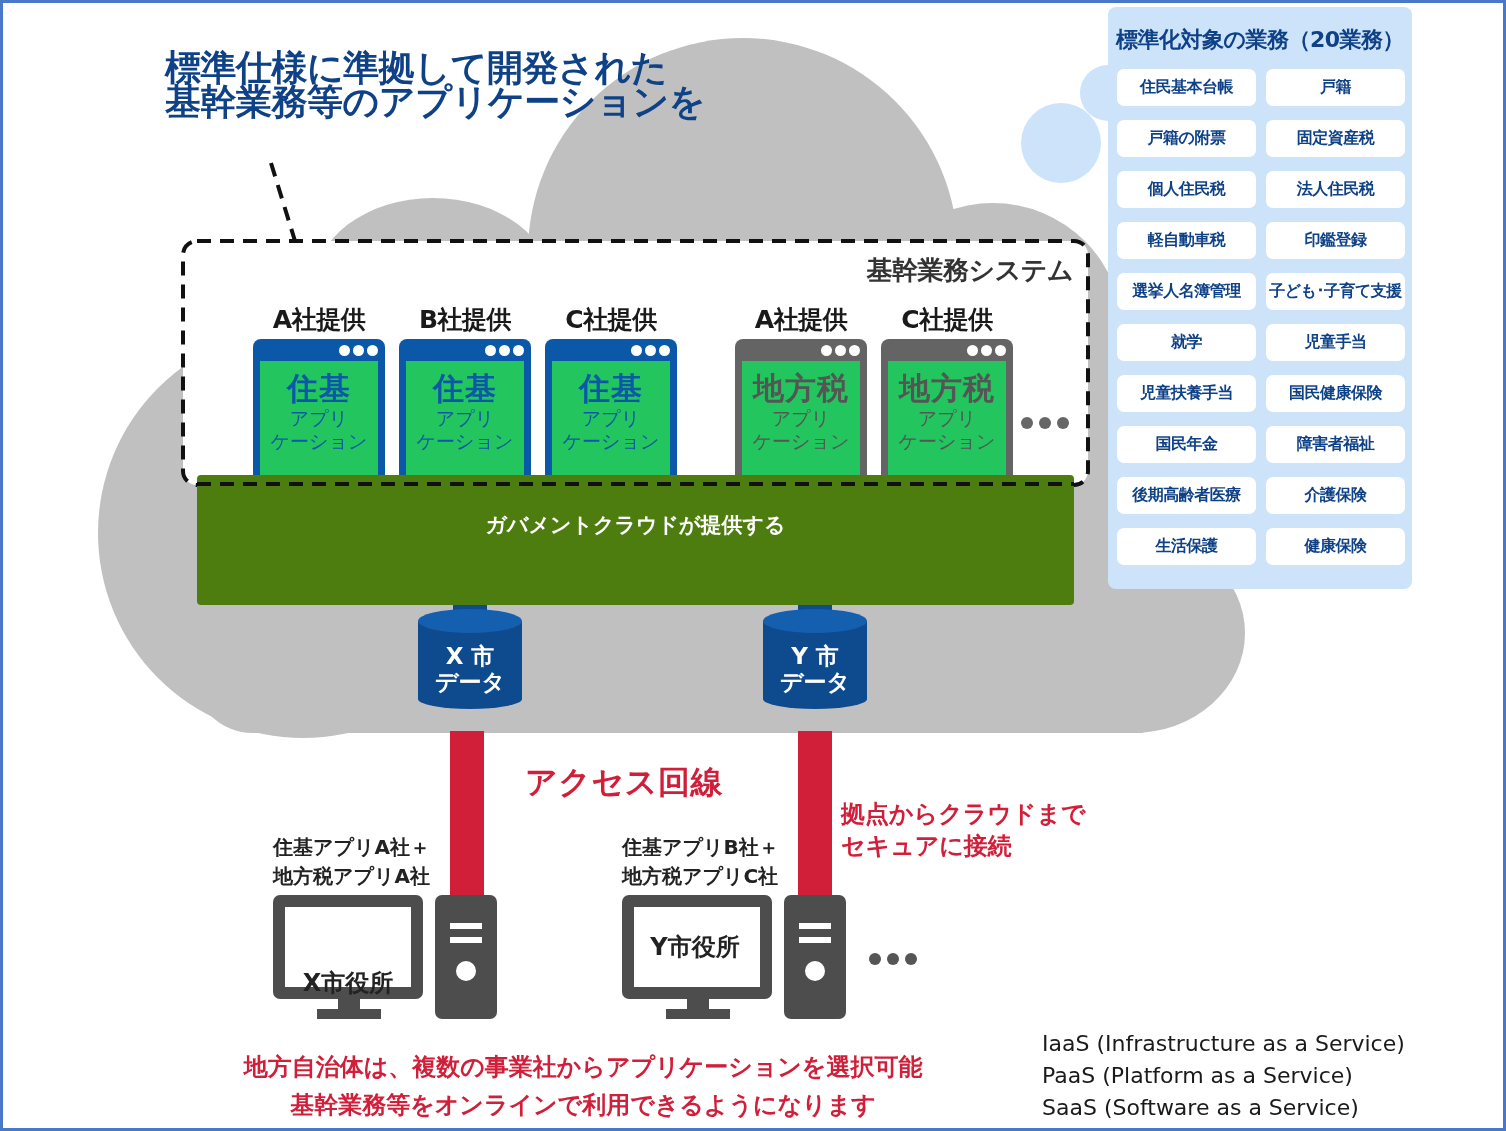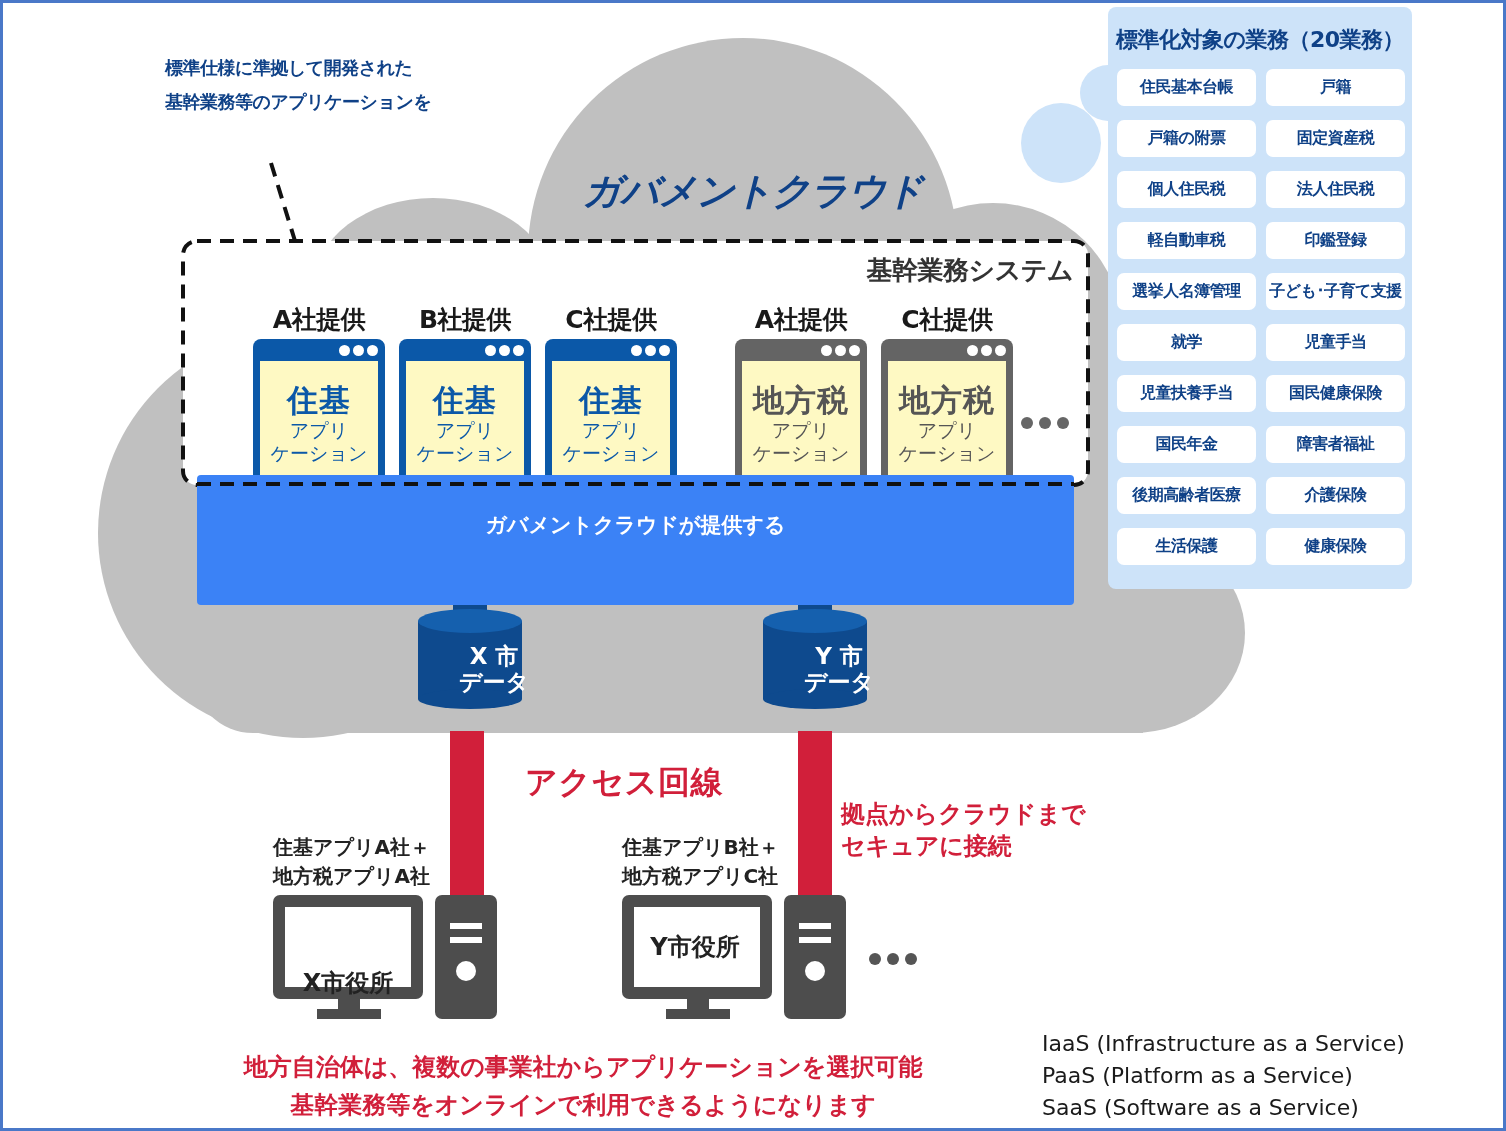--- a/index.html
+++ b/index.html
@@ -4,46 +4,46 @@
 <style>
   * { box-sizing: border-box; margin: 0; padding: 0; }
   html, body { width: 1506px; height: 1131px; background: #ffffff; overflow: hidden; }
   body { font-family: "DejaVu Sans", "Liberation Sans", sans-serif; position: relative; }
   #frame { position: absolute; left: 0; top: 0; width: 1506px; height: 1131px; border: 3px solid #4a78c8; background: #fff; }
   .abs { position: absolute; }
 
   
   #cloud-svg { position: absolute; left: 0; top: 0; }
 
-  .note-top { left: 162px; top: 48px; color: #0f4187; font-weight: bold; font-size: 18px; line-height: 34px; letter-spacing: -0.5px; }
+  .note-top { left: 162px; top: 48px; color: #0f4187; font-weight: bold; font-size: 36px; line-height: 34px; letter-spacing: -0.5px; }
   .cloud-title { left: 560px; top: 163px; width: 380px; text-align: center; color: #0f4187; font-weight: bold; font-size: 38px; font-style: italic; letter-spacing: -1px; }
 
   .sys-label { left: 830px; top: 250px; width: 240px; text-align: right; color: #333; font-weight: bold; font-size: 26px; letter-spacing: -0.5px; }
 
   .vendor { width: 140px; text-align: center; font-weight: bold; font-size: 25px; color: #1a1a1a; letter-spacing: -0.5px; }
 
   .app-card { width: 132px; height: 138px; border-radius: 8px 8px 0 0; padding: 22px 7px 0 7px; }
   .app-card.blue { background: #0b58a8; }
   .app-card.gray { background: #646464; }
   .app-card .dots { position: absolute; right: 7px; top: 6px; display: flex; gap: 3px; }
   .app-card .dot { width: 11px; height: 11px; border-radius: 50%; background: #fff; }
-  .app-card .inner { background: #fef9c3; width: 100%; height: 116px; text-align: center; padding-top: 20px; }
+  .app-card .inner { background: #22c55e; width: 100%; height: 116px; text-align: center; padding-top: 8px; }
   .app-card .main { font-weight: bold; font-size: 31px; line-height: 38px; letter-spacing: 1px; }
   .app-card.blue .main, .app-card.blue .sub { color: #0b58a8; }
   .app-card.gray .main, .app-card.gray .sub { color: #555; }
   .app-card .sub { font-size: 19px; line-height: 23px; }
 
   .ellipsis-dots { display: flex; gap: 6px; }
   .ellipsis-dots span { width: 12px; height: 12px; border-radius: 50%; background: #666; }
 
-  .platform { left: 194px; top: 472px; width: 877px; height: 130px; background: #3b82f6; border-radius: 4px; color: #fff; text-align: center; }
+  .platform { left: 194px; top: 472px; width: 877px; height: 130px; background: #4d7c0f; border-radius: 4px; color: #fff; text-align: center; }
   .platform .l1 { margin-top: 36px; font-size: 21px; font-weight: bold; }
   .platform .l2 { margin-top: 4px; font-size: 31px; font-weight: bold; letter-spacing: 0.5px; }
 
-  .db-label { width: 104px; text-align: center; color: #fff; font-weight: bold; font-size: 23px; line-height: 26px; margin-left: 24px; }
+  .db-label { width: 104px; text-align: center; color: #fff; font-weight: bold; font-size: 23px; line-height: 26px; }
 
   .red-line { width: 34px; background: #d11f3a; }
   .access-label { left: 522px; top: 758px; color: #d11f3a; font-weight: bold; font-size: 32px; letter-spacing: 0.5px; }
   .secure-label { left: 838px; top: 795px; color: #d11f3a; font-weight: bold; font-size: 24px; line-height: 32px; }
 
   .office-apps { font-weight: bold; font-size: 20px; line-height: 29px; color: #222; }
   .monitor-text { font-weight: bold; font-size: 24px; color: #222; text-align: center; }
 
   .bottom-msg { left: 150px; top: 1045px; width: 860px; text-align: center; color: #d11f3a; font-weight: bold; font-size: 24px; line-height: 38px; }
   .legend { left: 1039px; top: 1025px; font-size: 22px; line-height: 32px; color: #1a1a1a; }
@@ -122,21 +122,20 @@
   </svg>
 
   <div class="abs red-line" style="left:447px; top:728px; height:164px;"></div>
   <div class="abs red-line" style="left:795px; top:728px; height:164px;"></div>
 
   <div class="abs note-top">
     <div>標準仕様に準拠して開発された</div>
     <div>基幹業務等のアプリケーションを</div>
   </div>
 
-  <div class="abs cloud-title">ガバメントクラウド</div>
   <div class="abs sys-label">基幹業務システム</div>
 
   <div class="abs vendor" style="left:246px; top:300px;">A社提供</div>
   <div class="abs vendor" style="left:392px; top:300px;">B社提供</div>
   <div class="abs vendor" style="left:538px; top:300px;">C社提供</div>
   <div class="abs vendor" style="left:728px; top:300px;">A社提供</div>
   <div class="abs vendor" style="left:874px; top:300px;">C社提供</div>
 
   <div class="abs app-card blue" style="left:250px; top:336px;">
     <div class="dots">

